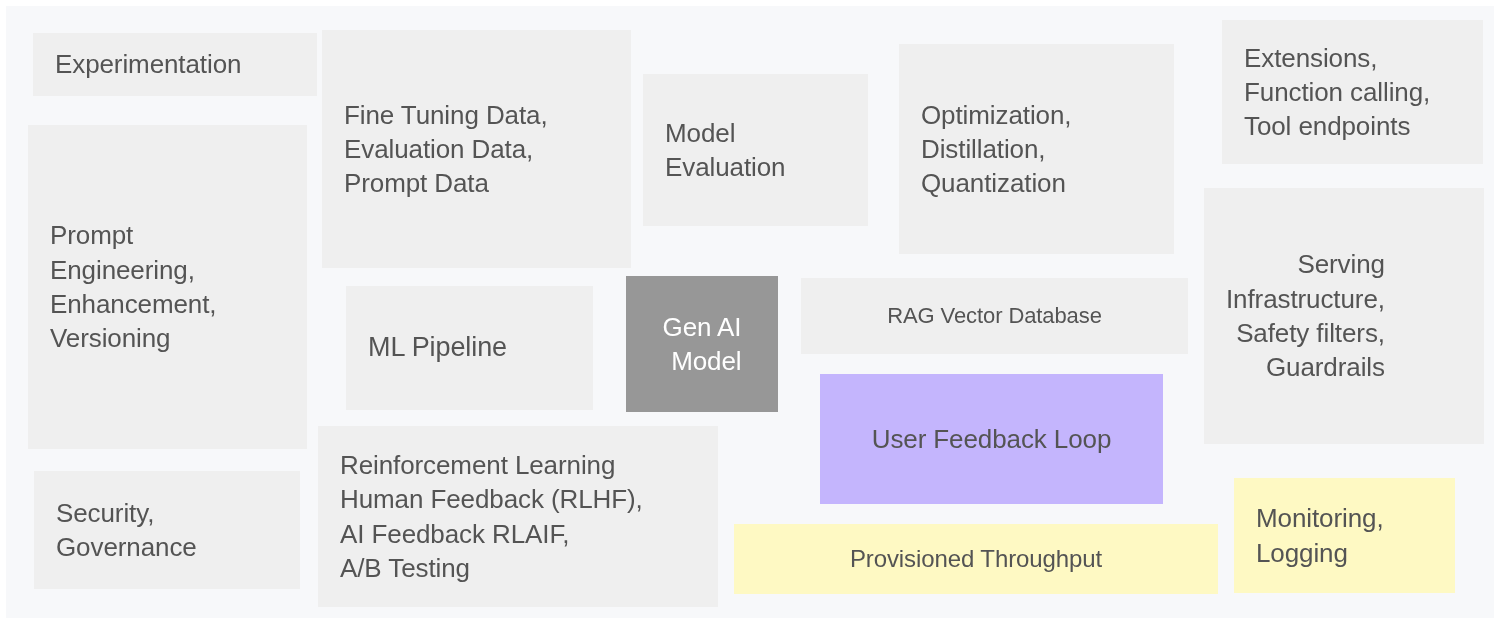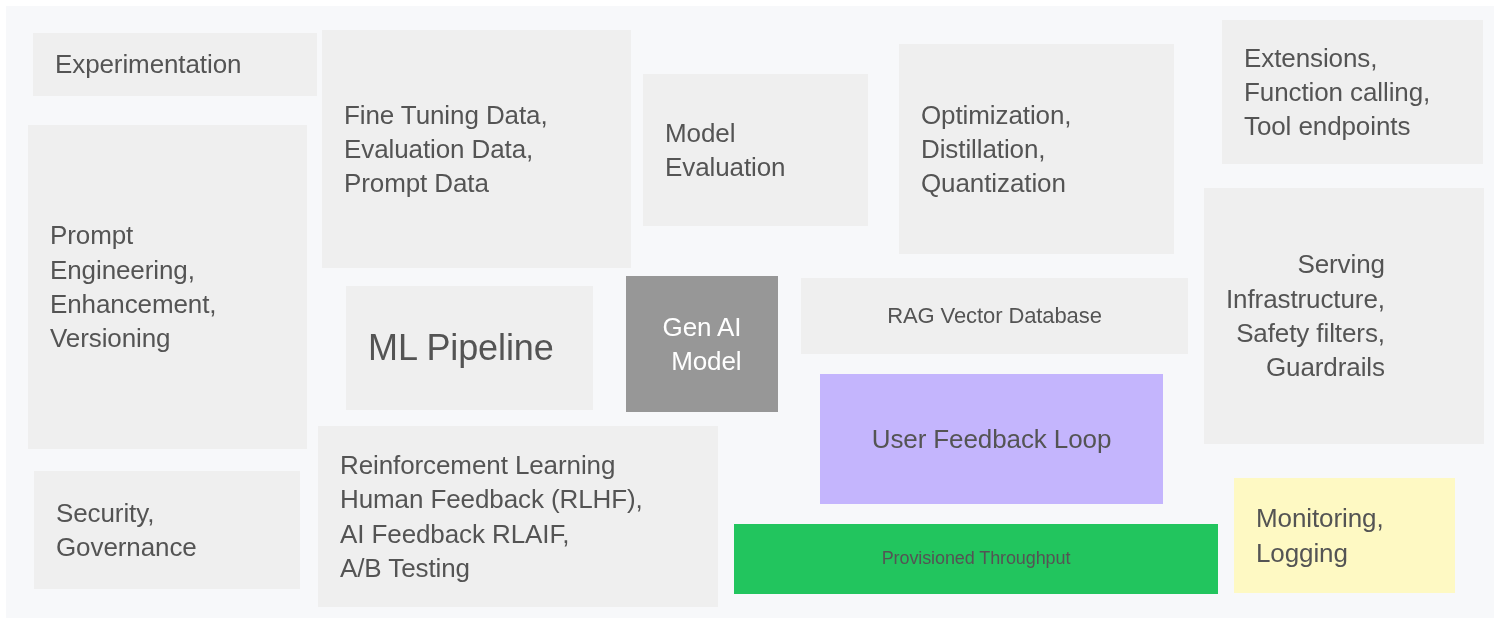--- a/index.html
+++ b/index.html
@@ -56,32 +56,32 @@
     <div class="node" style="left: 27px; top: 27px; width: 284px; height: 63px; font-size: 26px; background: rgb(239, 239, 239); color: rgb(84, 84, 84);">Experimentation</div>
     <div class="node" style="left: 22px; top: 119px; width: 279px; height: 324px; font-size: 26px; background: rgb(239, 239, 239); color: rgb(84, 84, 84);">Prompt
 Engineering,
 Enhancement,
 Versioning</div>
     <div class="node" style="left: 28px; top: 465px; width: 266px; height: 118px; font-size: 26px; background: rgb(239, 239, 239); color: rgb(84, 84, 84);">Security,
 Governance</div>
     <div class="node" style="left: 316px; top: 24px; width: 309px; height: 238px; font-size: 26px; background: rgb(239, 239, 239); color: rgb(84, 84, 84);">Fine Tuning Data,
 Evaluation Data,
 Prompt Data</div>
-    <div class="node" style="left: 340px; top: 280px; width: 247px; height: 124px; font-size: 36px; background: rgb(239, 239, 239); color: rgb(84, 84, 84);">ML Pipeline</div>
+    <div class="node" style="left: 340px; top: 280px; width: 247px; height: 124px; font-size: 27px; background: rgb(239, 239, 239); color: rgb(84, 84, 84);">ML Pipeline</div>
     <div class="node" style="left: 312px; top: 420px; width: 400px; height: 181px; font-size: 26px; background: rgb(239, 239, 239); color: rgb(84, 84, 84);">Reinforcement Learning
 Human Feedback (RLHF),
 AI Feedback RLAIF,
 A/B Testing</div>
     <div class="node" style="left: 637px; top: 68px; width: 225px; height: 152px; font-size: 26px; background: rgb(239, 239, 239); color: rgb(84, 84, 84);">Model
 Evaluation</div>
     <div class="node emphasis center" style="left: 620px; top: 270px; width: 152px; height: 136px; font-size: 26px; background: rgb(151, 151, 151); color: rgb(255, 255, 255);">Gen AI
 Model</div>
     <div class="node center" style="left: 795px; top: 272px; width: 387px; height: 76px; font-size: 22px; background: rgb(239, 239, 239); color: rgb(84, 84, 84);">RAG Vector Database</div>
     <div class="node center" style="left: 814px; top: 368px; width: 343px; height: 130px; font-size: 26px; background: #c4b5fd; color: rgb(84, 84, 84);">User Feedback Loop</div>
-    <div class="node center" style="left: 728px; top: 518px; width: 484px; height: 70px; font-size: 18px; background: #22c55e; color: rgb(84, 84, 84);">Provisioned Throughput</div>
+    <div class="node center" style="left: 728px; top: 518px; width: 484px; height: 70px; font-size: 24px; background: #fef9c3; color: rgb(84, 84, 84);">Provisioned Throughput</div>
     <div class="node" style="left: 893px; top: 38px; width: 275px; height: 210px; font-size: 26px; background: rgb(239, 239, 239); color: rgb(84, 84, 84);">Optimization,
 Distillation,
 Quantization</div>
     <div class="node" style="left: 1216px; top: 14px; width: 261px; height: 144px; font-size: 26px; background: rgb(239, 239, 239); color: rgb(84, 84, 84);">Extensions,
 Function calling,
 Tool endpoints</div>
     <div class="node" style="left: 1198px; top: 182px; width: 280px; height: 256px; font-size: 26px; background: rgb(239, 239, 239); color: rgb(84, 84, 84); text-align: right;">Serving
 Infrastructure,
 Safety filters,
 Guardrails</div>

